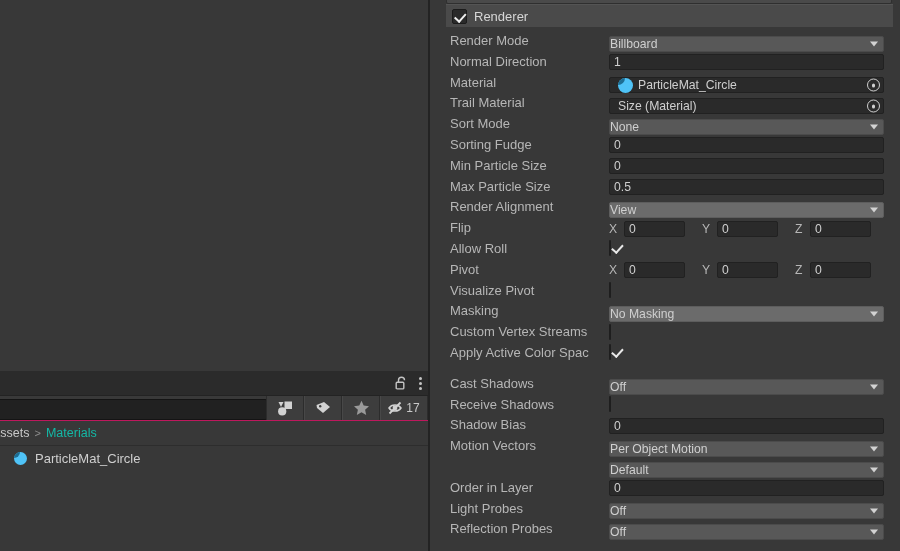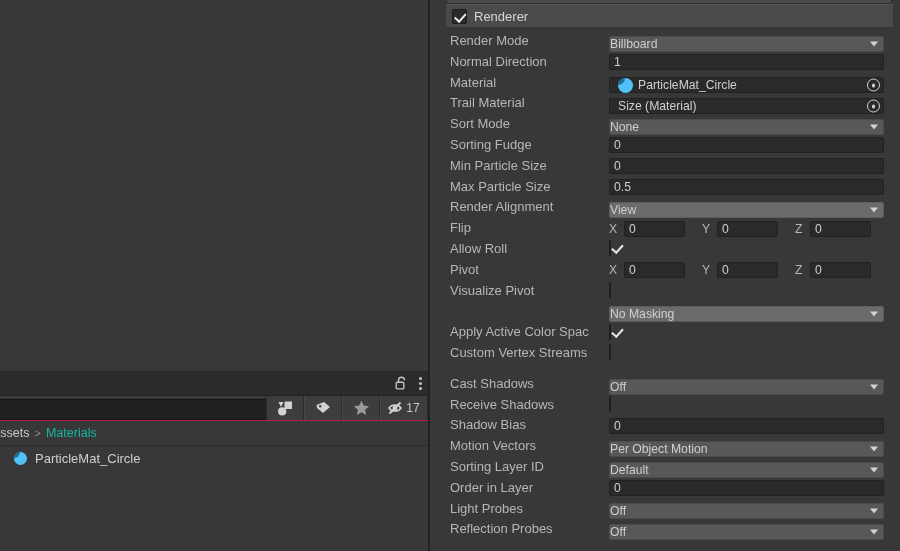--- a/index.html
+++ b/index.html
@@ -309,40 +309,41 @@
       </div>
 
       <div class="row">
         <span class="row-label">Visualize Pivot</span>
         <div class="ctrl" style="width:auto;">
           <span class="cb big"></span>
         </div>
       </div>
 
       <div class="row">
+        <span class="row-label">Masking</span>
         <div class="ctrl dd hot">
           <span>No Masking</span>
           <span class="arrow"></span>
+        </div>
+      </div>
+
+      <div class="row">
+        <span class="row-label" style="width:175px;">Custom Vertex Streams</span>
+        <div class="ctrl" style="width:auto;left:169px;">
+          <span class="cb big"></span>
         </div>
       </div>
 
       <div class="row">
         <span class="row-label" style="width:175px;">Apply Active Color Spac</span>
         <div class="ctrl" style="width:auto;left:169px;">
           <span class="cb big on"></span>
         </div>
       </div>
 
-      <div class="row">
-        <span class="row-label" style="width:175px;">Custom Vertex Streams</span>
-        <div class="ctrl" style="width:auto;left:169px;">
-          <span class="cb big"></span>
-        </div>
-      </div>
-
       <div class="sep-gap"></div>
 
       <div class="row">
         <span class="row-label">Cast Shadows</span>
         <div class="ctrl dd">
           <span>Off</span>
           <span class="arrow"></span>
         </div>
       </div>
 
@@ -362,21 +363,20 @@
 
       <div class="row">
         <span class="row-label">Motion Vectors</span>
         <div class="ctrl dd">
           <span>Per Object Motion</span>
           <span class="arrow"></span>
         </div>
       </div>
 
       <div class="row">
-        <span class="row-label">Sorting Layer ID</span>
         <div class="ctrl dd">
           <span>Default</span>
           <span class="arrow"></span>
         </div>
       </div>
 
       <div class="row">
         <span class="row-label">Order in Layer</span>
         <div class="ctrl fld">
           <span>0</span>

